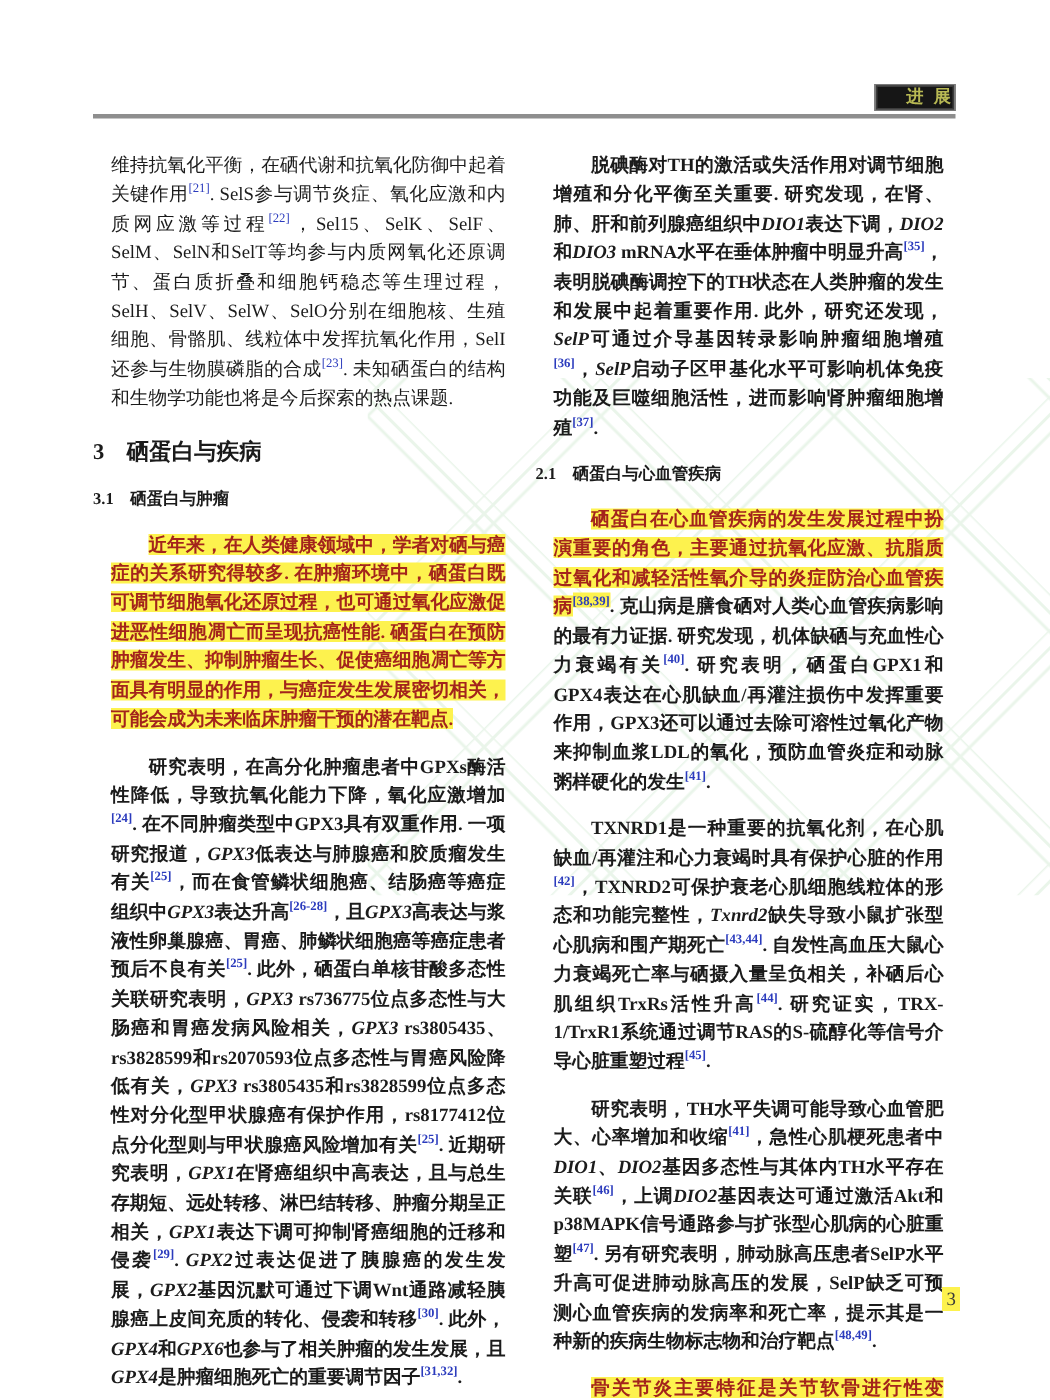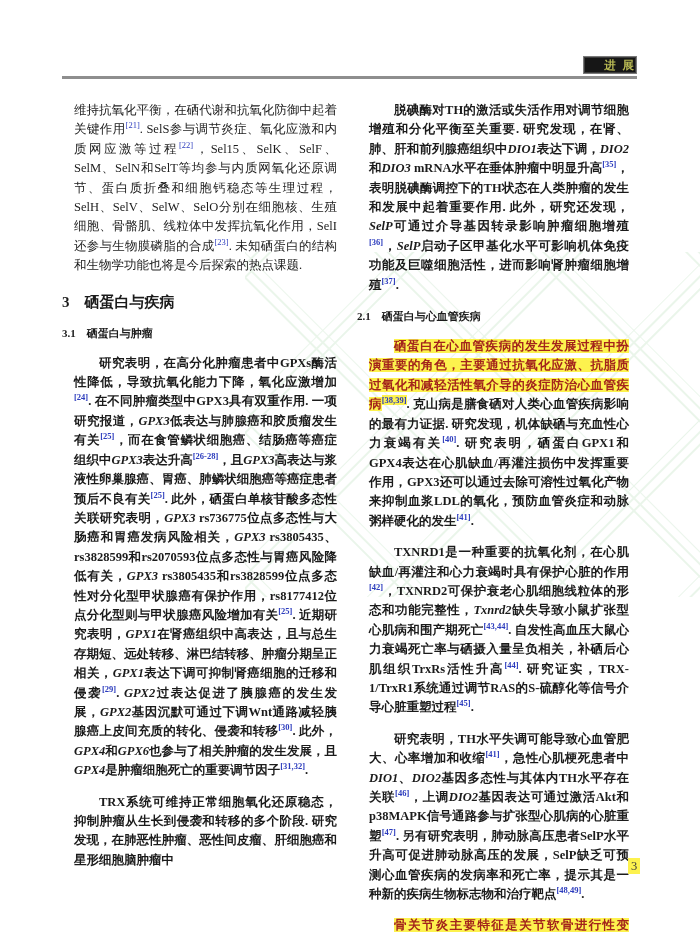--- a/index.html
+++ b/index.html
@@ -84,20 +84,21 @@
     </svg>
   </div>
 
   <div class="section-tag">进 展</div>
   <div class="header-rule"></div>
 
   <div class="col col-left">
       <div class="p p"><span class="">维持抗氧化平衡，在硒代谢和抗氧化防御中起着关键作用</span><sup class="ref">[21]</sup><span class="">. SelS参与调节炎症、氧化应激和内质网应激等过程</span><sup class="ref">[22]</sup><span class="">，Sel15、SelK、SelF、SelM、SelN和SelT等均参与内质网氧化还原调节、蛋白质折叠和细胞钙稳态等生理过程，SelH、SelV、SelW、SelO分别在细胞核、生殖细胞、骨骼肌、线粒体中发挥抗氧化作用，SelI还参与生物膜磷脂的合成</span><sup class="ref">[23]</sup><span class="">. 未知硒蛋白的结构和生物学功能也将是今后探索的热点课题.</span></div>
       <div class="h1"><span class="">3　硒蛋白与疾病</span></div>
       <div class="h2"><span class="">3.1　硒蛋白与肿瘤</span></div>
+      <div class="p indent p"><span class="hl red">近年来，在人类健康领域中，学者对硒与癌症的关系研究得较多. 在肿瘤环境中，硒蛋白既可调节细胞氧化还原过程，也可通过氧化应激促进恶性细胞凋亡而呈现抗癌性能. 硒蛋白在预防肿瘤发生、抑制肿瘤生长、促使癌细胞凋亡等方面具有明显的作用，与癌症发生发展密切相关，可能会成为未来临床肿瘤干预的潜在靶点.</span></div>
       <div class="p indent p"><span class="">研究表明，在高分化肿瘤患者中GPXs酶活性降低，导致抗氧化能力下降，氧化应激增加</span><sup class="ref">[24]</sup><span class="">. 在不同肿瘤类型中GPX3具有双重作用. 一项研究报道，</span><span class="i">GPX3</span><span class="">低表达与肺腺癌和胶质瘤发生有关</span><sup class="ref">[25]</sup><span class="">，而在食管鳞状细胞癌、结肠癌等癌症组织中</span><span class="i">GPX3</span><span class="">表达升高</span><sup class="ref">[26-28]</sup><span class="">，且</span><span class="i">GPX3</span><span class="">高表达与浆液性卵巢腺癌、胃癌、肺鳞状细胞癌等癌症患者预后不良有关</span><sup class="ref">[25]</sup><span class="">. 此外，硒蛋白单核苷酸多态性关联研究表明，</span><span class="i">GPX3</span><span class=""> rs736775位点多态性与大肠癌和胃癌发病风险相关，</span><span class="i">GPX3</span><span class=""> rs3805435、rs3828599和rs2070593位点多态性与胃癌风险降低有关，</span><span class="i">GPX3</span><span class=""> rs3805435和rs3828599位点多态性对分化型甲状腺癌有保护作用，rs8177412位点分化型则与甲状腺癌风险增加有关</span><sup class="ref">[25]</sup><span class="">. 近期研究表明，</span><span class="i">GPX1</span><span class="">在肾癌组织中高表达，且与总生存期短、远处转移、淋巴结转移、肿瘤分期呈正相关，</span><span class="i">GPX1</span><span class="">表达下调可抑制肾癌细胞的迁移和侵袭</span><sup class="ref">[29]</sup><span class="">. </span><span class="i">GPX2</span><span class="">过表达促进了胰腺癌的发生发展，</span><span class="i">GPX2</span><span class="">基因沉默可通过下调Wnt通路减轻胰腺癌上皮间充质的转化、侵袭和转移</span><sup class="ref">[30]</sup><span class="">. 此外，</span><span class="i">GPX4</span><span class="">和</span><span class="i">GPX6</span><span class="">也参与了相关肿瘤的发生发展，且</span><span class="i">GPX4</span><span class="">是肿瘤细胞死亡的重要调节因子</span><sup class="ref">[31,32]</sup><span class="">.</span></div>
       <div class="p indent p"><span class="">TRX系统可维持正常细胞氧化还原稳态，抑制肿瘤从生长到侵袭和转移的多个阶段. 研究发现，在肺恶性肿瘤、恶性间皮瘤、肝细胞癌和星形细胞脑肿瘤中</span></div>
     </div>
   <div class="col col-right">
       <div class="p indent p"><span class="">脱碘酶对TH的激活或失活作用对调节细胞增殖和分化平衡至关重要. 研究发现，在肾、肺、肝和前列腺癌组织中</span><span class="i">DIO1</span><span class="">表达下调，</span><span class="i">DIO2</span><span class="">和</span><span class="i">DIO3</span><span class=""> mRNA水平在垂体肿瘤中明显升高</span><sup class="ref">[35]</sup><span class="">，表明脱碘酶调控下的TH状态在人类肿瘤的发生和发展中起着重要作用. 此外，研究还发现，</span><span class="i">SelP</span><span class="">可通过介导基因转录影响肿瘤细胞增殖</span><sup class="ref">[36]</sup><span class="">，</span><span class="i">SelP</span><span class="">启动子区甲基化水平可影响机体免疫功能及巨噬细胞活性，进而影响肾肿瘤细胞增殖</span><sup class="ref">[37]</sup><span class="">.</span></div>
       <div class="h2"><span class="">2.1　硒蛋白与心血管疾病</span></div>
       <div class="p indent p"><span class="hl red">硒蛋白在心血管疾病的发生发展过程中扮演重要的角色，主要通过抗氧化应激、抗脂质过氧化和减轻活性氧介导的炎症防治心血管疾病</span><sup class="ref hl">[38,39]</sup><span class="">. 克山病是膳食硒对人类心血管疾病影响的最有力证据. 研究发现，机体缺硒与充血性心力衰竭有关</span><sup class="ref">[40]</sup><span class="">. 研究表明，硒蛋白GPX1和GPX4表达在心肌缺血/再灌注损伤中发挥重要作用，GPX3还可以通过去除可溶性过氧化产物来抑制血浆LDL的氧化，预防血管炎症和动脉粥样硬化的发生</span><sup class="ref">[41]</sup><span class="">.</span></div>
       <div class="p indent p"><span class="">TXNRD1是一种重要的抗氧化剂，在心肌缺血/再灌注和心力衰竭时具有保护心脏的作用</span><sup class="ref">[42]</sup><span class="">，TXNRD2可保护衰老心肌细胞线粒体的形态和功能完整性，</span><span class="i">Txnrd2</span><span class="">缺失导致小鼠扩张型心肌病和围产期死亡</span><sup class="ref">[43,44]</sup><span class="">. 自发性高血压大鼠心力衰竭死亡率与硒摄入量呈负相关，补硒后心肌组织TrxRs活性升高</span><sup class="ref">[44]</sup><span class="">. 研究证实，TRX-1/TrxR1系统通过调节RAS的S-硫醇化等信号介导心脏重塑过程</span><sup class="ref">[45]</sup><span class="">.</span></div>
       <div class="p indent p"><span class="">研究表明，TH水平失调可能导致心血管肥大、心率增加和收缩</span><sup class="ref">[41]</sup><span class="">，急性心肌梗死患者中</span><span class="i">DIO1</span><span class="">、</span><span class="i">DIO2</span><span class="">基因多态性与其体内TH水平存在关联</span><sup class="ref">[46]</sup><span class="">，上调</span><span class="i">DIO2</span><span class="">基因表达可通过激活Akt和p38MAPK信号通路参与扩张型心肌病的心脏重塑</span><sup class="ref">[47]</sup><span class="">. 另有研究表明，肺动脉高压患者SelP水平升高可促进肺动脉高压的发展，SelP缺乏可预测心血管疾病的发病率和死亡率，提示其是一种新的疾病生物标志物和治疗靶点</span><sup class="ref">[48,49]</sup><span class="">.</span></div>
       <div class="p indent p"><span class="hl red">骨关节炎主要特征是关节软骨进行性变性、软骨</span></div>

